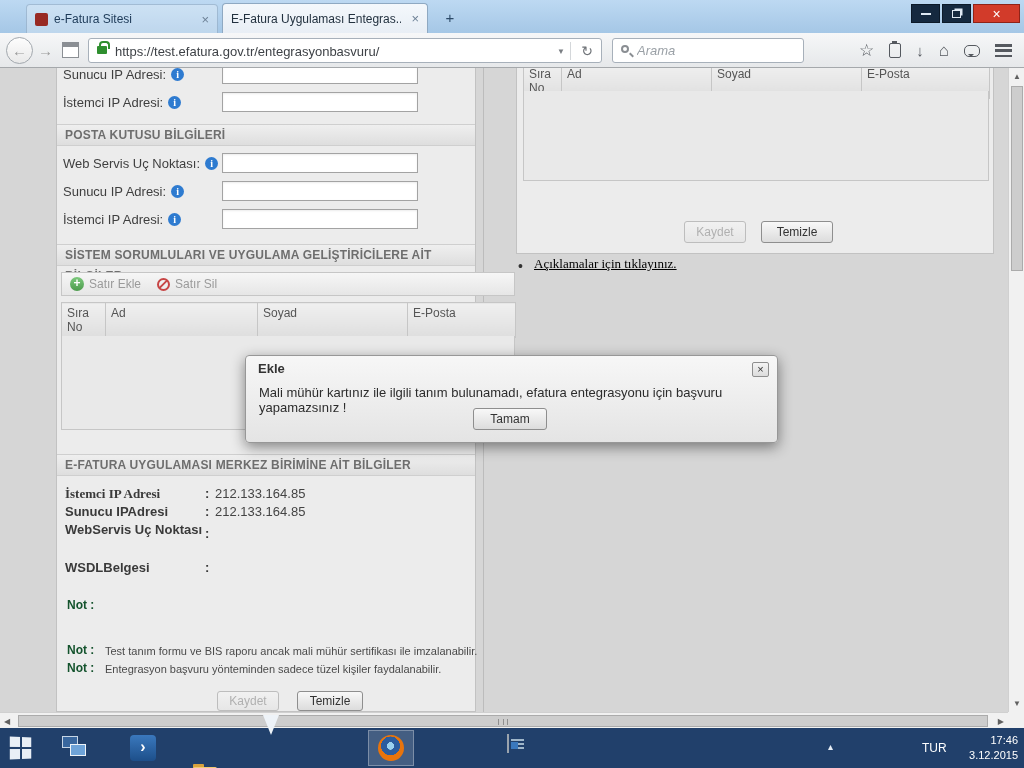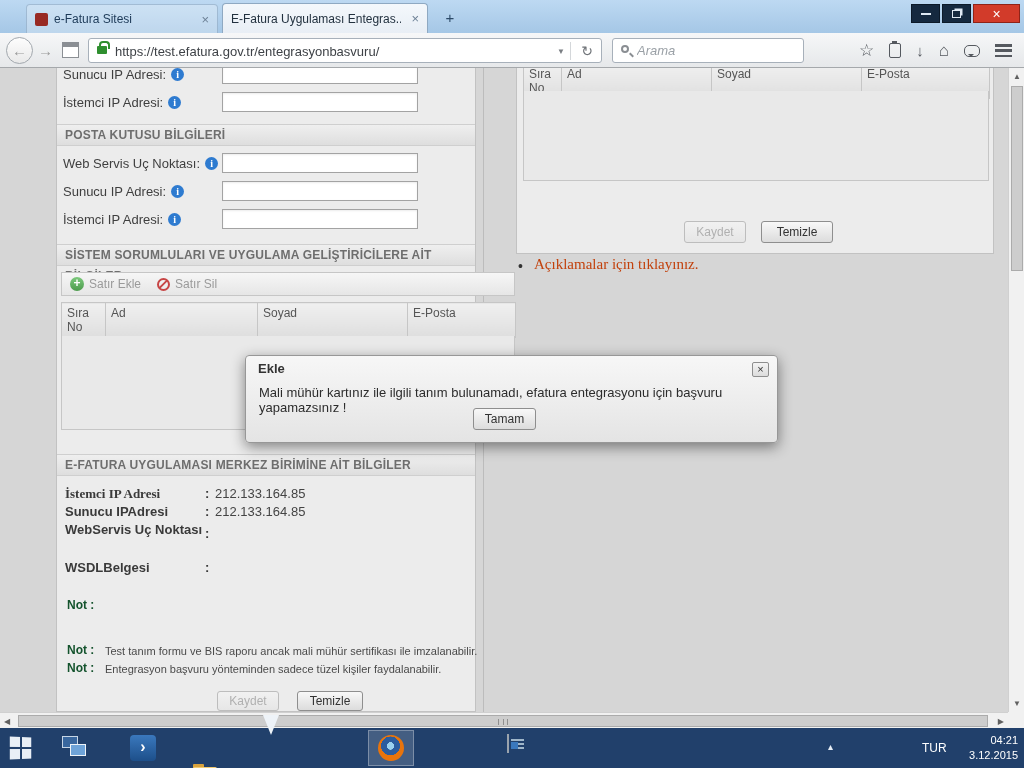--- a/index.html
+++ b/index.html
@@ -97,32 +97,32 @@
   .mlink { color:#3b5bad; text-decoration:underline; word-break:break-all; font-size:13px; line-height:15px; }
 
   .noteprefix { position:absolute; left:10px; font-size:12px; font-weight:bold; color:#14532d; }
   .notetext { position:absolute; left:48px; width:412px; font-size:11px; color:#4a4a4a; line-height:14px; }
 
   .btn { position:absolute; height:20px; border:1px solid #8e8e8e; border-radius:3px;
     background:linear-gradient(#f8f8f8,#dcdcdc); font-size:12px; color:#333; text-align:center; line-height:18px; }
   .btn-disabled { border-color:#bdbdbd; background:linear-gradient(#f1f1f1,#e6e6e6); color:#b0b0b0; }
 
   .bullet { position:absolute; font-size:14px; color:#333; }
-  .purplelink { position:absolute; font-family:"Liberation Serif",serif; font-size:15px; color:#c2410c; }
+  .purplelink { position:absolute; font-family:"Liberation Serif",serif; font-size:13px; color:#000000; text-decoration:underline; }
 
   
   .dialog { position:absolute; left:245px; top:287px; width:533px; height:88px;
     background:linear-gradient(#f7f7f7,#e4e4e4); border:1px solid #979797; border-radius:4px;
     box-shadow:0 4px 14px rgba(0,0,0,0.45); }
   .dlg-title { position:absolute; left:12px; top:5px; font-size:13px; font-weight:bold; color:#333; }
   .dlg-close { position:absolute; right:8px; top:6px; width:17px; height:15px; border:1px solid #8e8e8e;
     border-radius:2px; background:linear-gradient(#f4f4f4,#dcdcdc); font-size:11px; color:#333;
     text-align:center; line-height:13px; }
   .dlg-msg { position:absolute; left:13px; top:29px; width:505px; font-size:13px; color:#2c2c2c; }
-  .dlg-ok { left:227px; top:52px; width:63px; height:22px; line-height:20px; }
+  .dlg-ok { left:227px; top:52px; width:74px; height:22px; line-height:20px; }
 
   
   .vscroll { position:absolute; left:1008px; top:68px; width:16px; height:644px; background:#f1f1f1; border-left:1px solid #d0d0d0; }
   .hscroll { position:absolute; left:0; top:712px; width:1008px; height:16px; background:#f1f1f1; border-top:1px solid #d0d0d0; }
   .scorner { position:absolute; left:1008px; top:712px; width:16px; height:16px; background:#f1f1f1; }
   .sarrow { position:absolute; font-size:8px; color:#606060; text-align:center; }
   .vthumb { position:absolute; left:2px; top:18px; width:12px; height:185px; background:#cdcdcd; border:1px solid #ababab; }
   .hthumb { position:absolute; left:18px; top:2px; width:970px; height:12px; background:#cdcdcd; border:1px solid #ababab; }
   .grip { position:absolute; left:50%; top:3px; width:10px; height:6px; margin-left:-5px;
     display:flex; justify-content:space-between; }
@@ -364,18 +364,18 @@
     <div class="ffhighlight"></div>
     <div class="tbicon ic-firefox" style="left:378px;"></div>
 
     <div class="tbicon" style="left:504px;">
       <span class="ic-doc"><i style="top:4px;"></i><i style="top:8px;"></i><i style="top:12px;"></i><span class="sq"></span></span>
     </div>
     <span class="traychev">▴</span>
 
     <span class="tblang">TUR</span>
     <div class="tbclock">
-      <div>04:21</div>
+      <div>17:46</div>
       <div>3.12.2015</div>
     </div>
   </div>
 
 </div>
 
 </body></html>

